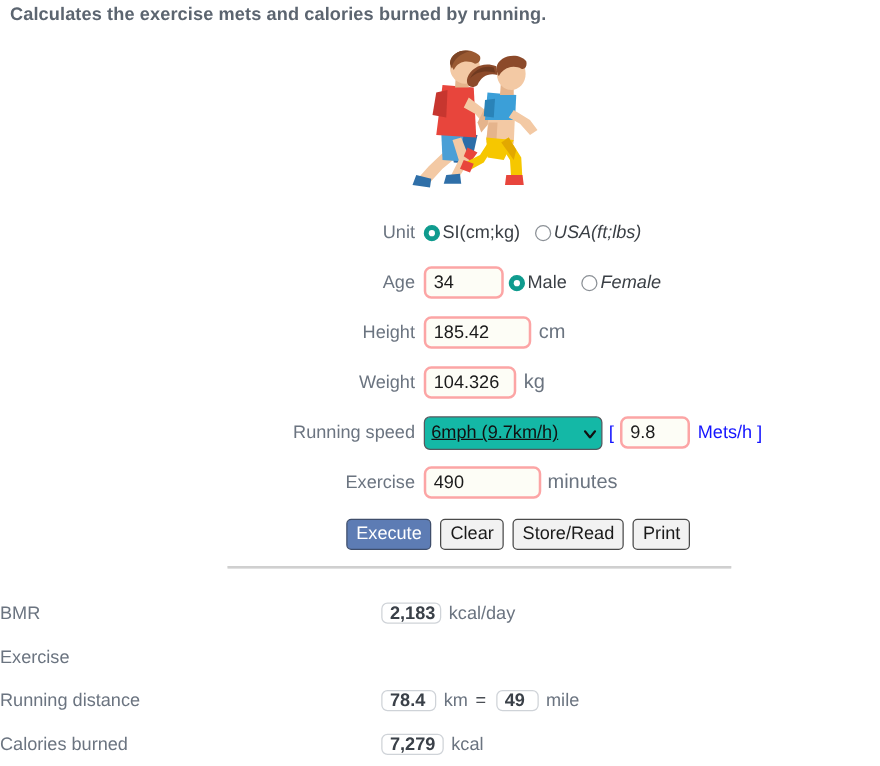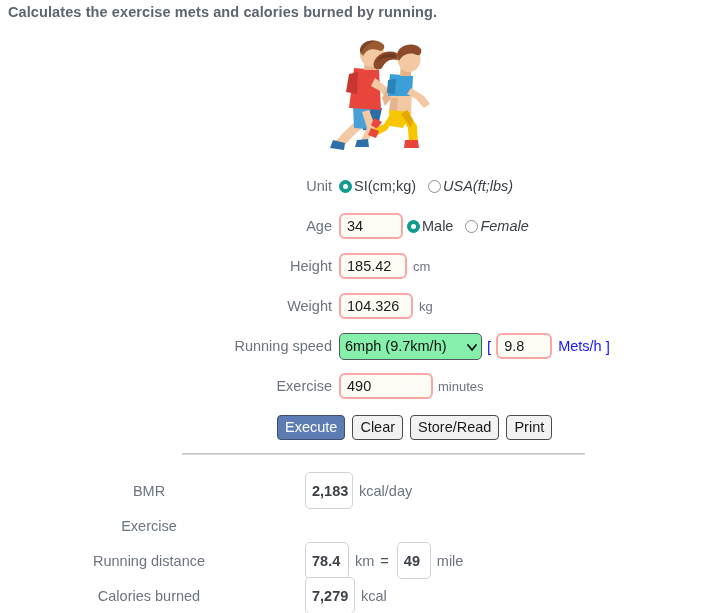--- a/index.html
+++ b/index.html
@@ -73,28 +73,28 @@
     color: #1a1a1a;
     background: #fdfdf6;
     border: 2px solid #fca5a5;
     border-radius: 6px;
     height: 26px;
     padding: 0 6px;
     box-sizing: border-box;
     outline: none;
   }
   .w-age    { width: 64px; }
-  .w-height { width: 68px; }
+  .w-height { width: 86px; }
   .w-weight { width: 74px; }
   .w-mets   { width: 56px; }
   .w-dur    { width: 94px; }
 
   .unit-text {
     color: #6b7480;
-    font-size: 13px;
+    font-size: 16px;
     margin-left: 6px;
   }
   .unit-text.tight { margin-left: 5px; }
 
   
   .radio-wrap {
     display: inline-flex;
     align-items: center;
     cursor: pointer;
     white-space: nowrap;
@@ -131,30 +131,31 @@
 
   
   .sel-wrap {
     position: relative;
     display: inline-block;
   }
   select.sel {
     font-family: "Liberation Sans", sans-serif;
     font-size: 14.5px;
     color: #111111;
-    background: #86efac;
+    background: #14b8a6;
     border: 1px solid #53585e;
     border-radius: 5px;
     height: 27px;
     width: 143px;
     padding: 0 22px 0 5px;
     box-sizing: border-box;
     -webkit-appearance: none;
     appearance: none;
     outline: none;
+    text-decoration: underline;
   }
   .sel-chev {
     position: absolute;
     right: 7px;
     top: 50%;
     margin-top: -2px;
     width: 8px;
     height: 5px;
     pointer-events: none;
   }
@@ -219,35 +220,35 @@
     top: 473px;
     width: 704px;
   }
   .rrow {
     display: flex;
     align-items: center;
     height: 35px;
   }
   .rlabel {
     width: 305px;
-    text-align: center;
+    text-align: left;
     padding-right: 7px;
     color: #6b7480;
     font-size: 14.5px;
     box-sizing: border-box;
     white-space: nowrap;
   }
   .rval {
     display: inline-flex;
     align-items: center;
     justify-content: flex-start;
     background: #ffffff;
     border: 1px solid #cfd3d8;
     border-radius: 5px;
-    height: 37px;
+    height: 17px;
     padding: 0 6px;
     font-weight: bold;
     font-size: 14.5px;
     color: #3a4048;
     box-sizing: border-box;
   }
   .rv-bmr  { width: 48px; }
   .rv-ex   { width: 30px; }
   .rv-km   { width: 44px; }
   .rv-mile { width: 34px; }

